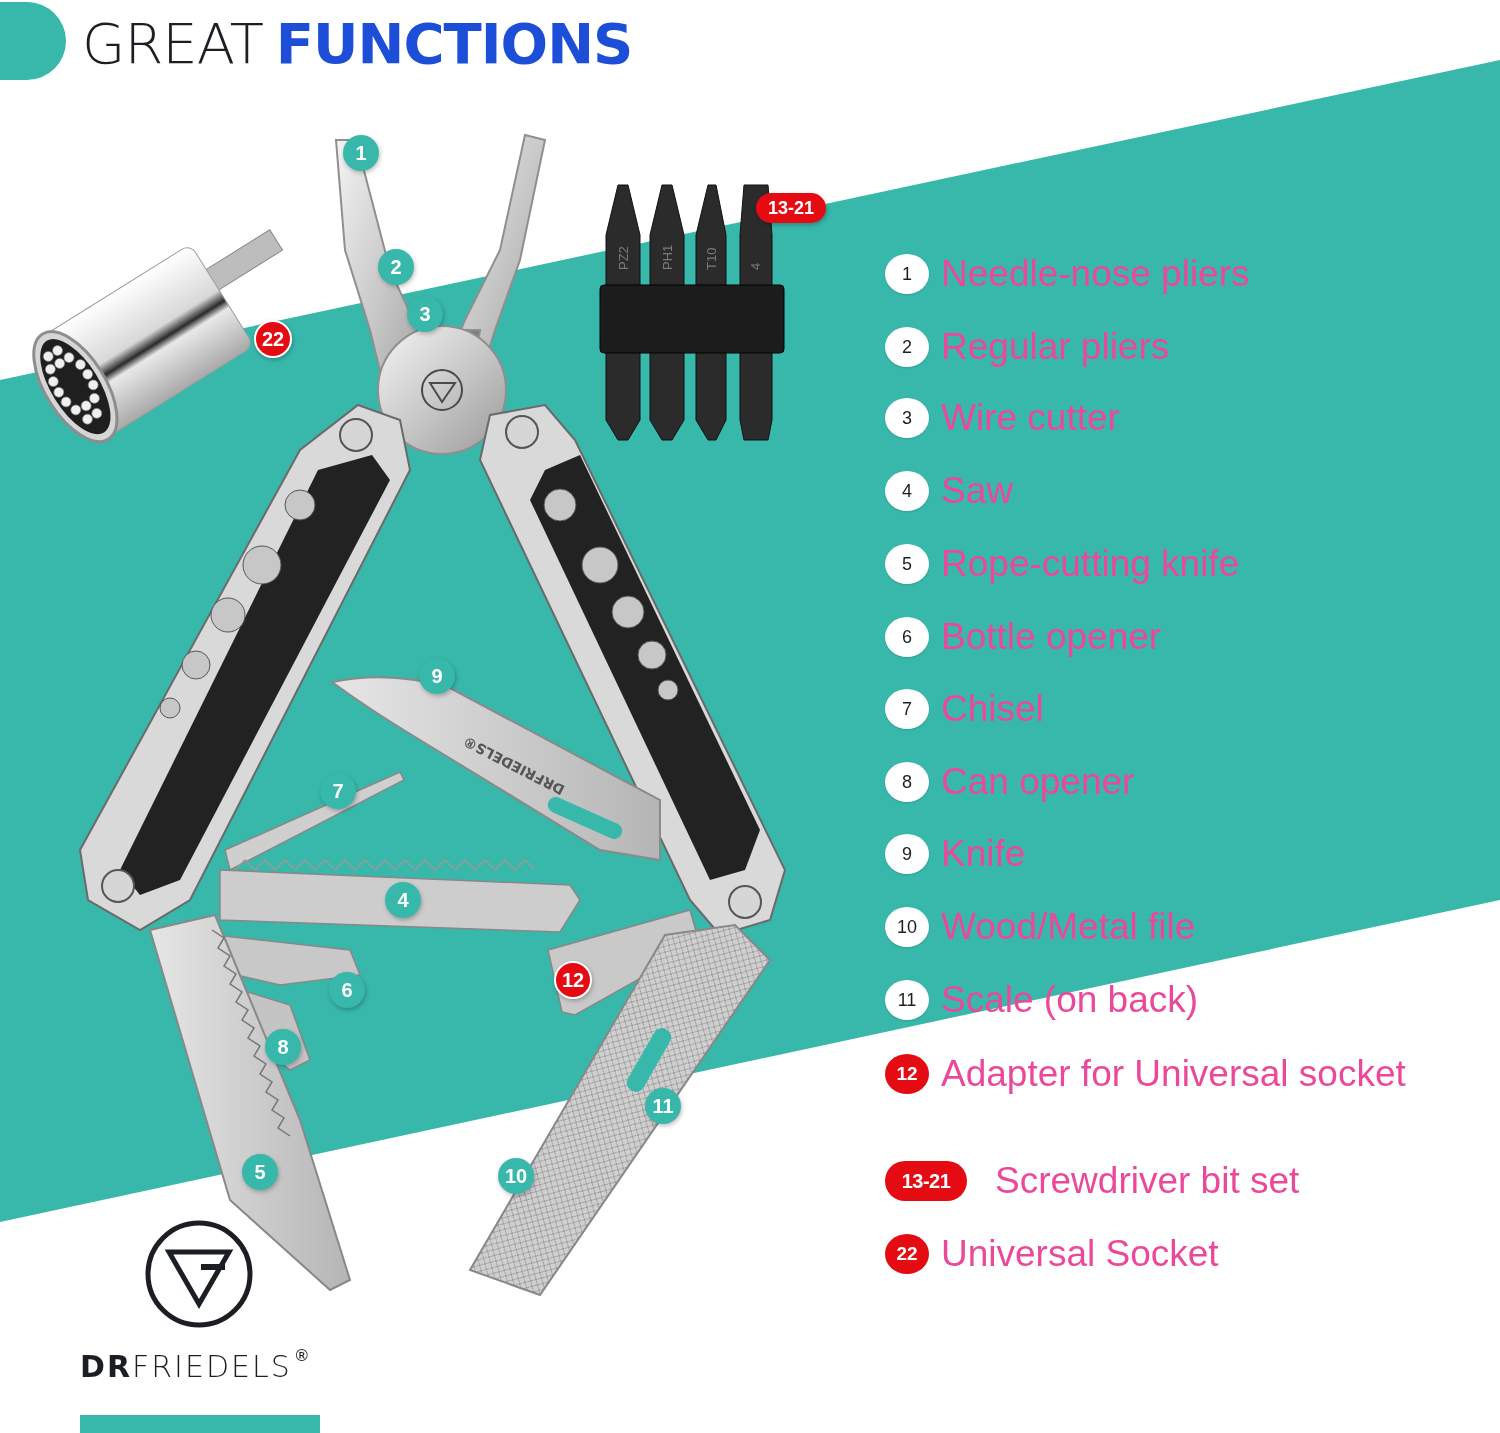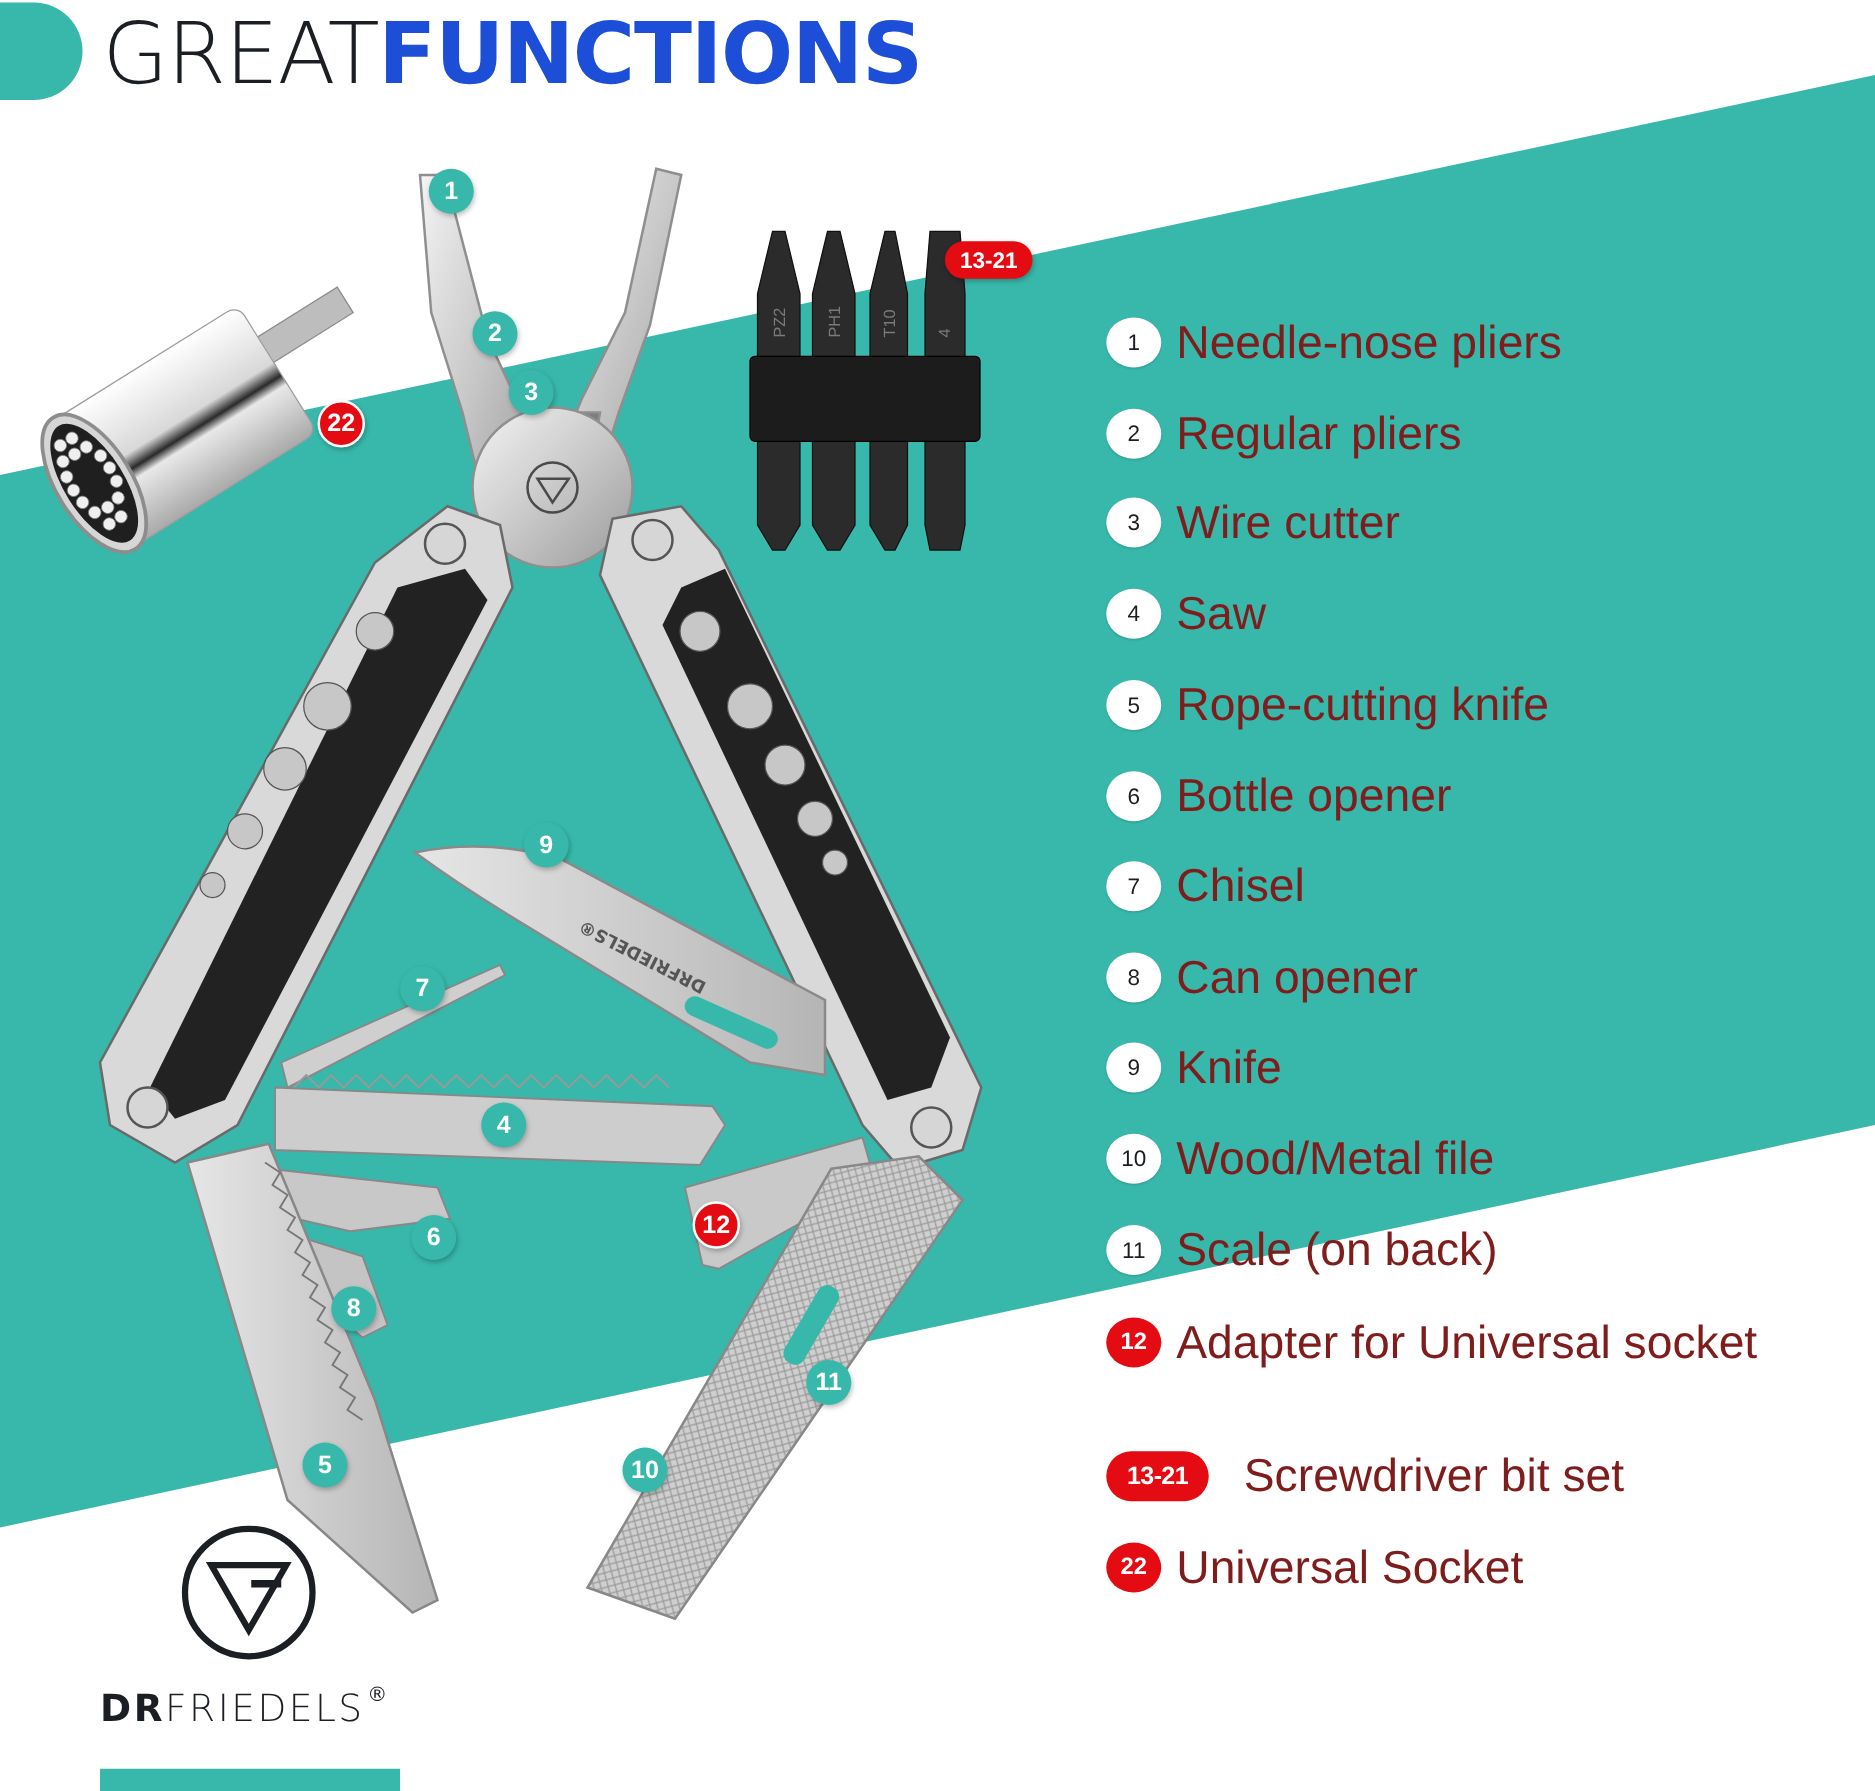--- a/index.html
+++ b/index.html
@@ -12,40 +12,40 @@
   .bg-svg { position: absolute; left: 0; top: 0; width: 1500px; height: 1433px; }
 
   
   .title-tab {
     position: absolute; left: -40px; top: 2px; width: 106px; height: 78px;
     background: #38b8ab; border-radius: 0 40px 40px 0;
   }
   .title {
     position: absolute; left: 82px; top: 4px; height: 80px;
     display: flex; align-items: center; white-space: nowrap;
-    font-size: 68px; letter-spacing: -1px; line-height: 1;
+    font-size: 56px; letter-spacing: -1px; line-height: 1; gap: 13px;
   }
   .title .light { font-family: "DejaVu Sans", sans-serif; font-weight: 200; color: #1b1f23; -webkit-text-stroke: 0; }
   .title .bold { font-family: "DejaVu Sans", sans-serif; font-weight: 900; color: #1d4ed8; }
 
   
   .legend { position: absolute; left: 885px; top: 0; width: 610px; }
   .legend-item { position: absolute; left: 0; display: flex; align-items: flex-start; }
   .num-badge {
     flex: none; width: 44px; height: 40px; border-radius: 50%;
     display: flex; align-items: center; justify-content: center;
     font-size: 18px; font-family: "Liberation Sans", sans-serif;
     margin-top: 0px;
   }
   .num-badge.white { background: #ffffff; color: #1b1f23; box-shadow: 0 1px 2px rgba(0,0,0,0.15); }
   .num-badge.red { background: #e40b12; color: #ffffff; font-weight: bold; font-size: 19px; }
   .num-badge.pill { width: 82px; border-radius: 20px; font-size: 20px; letter-spacing: -0.5px; }
   .legend-label {
     font-family: "Liberation Sans", sans-serif; font-size: 37px; line-height: 36px;
-    color: #7f1d1d; margin-left: 12px; white-space: nowrap; margin-top: 2px;
+    color: #ec4899; margin-left: 12px; white-space: nowrap; margin-top: 2px;
   }
   .legend-label.indent { margin-left: 28px; }
 
   
   .callout {
     position: absolute; width: 36px; height: 36px; border-radius: 50%;
     display: flex; align-items: center; justify-content: center;
     font-family: "Liberation Sans", sans-serif; font-weight: bold; font-size: 20px;
     color: #ffffff; box-shadow: 1px 2px 4px rgba(0,0,0,0.25);
     transform: translate(-50%, -50%);

